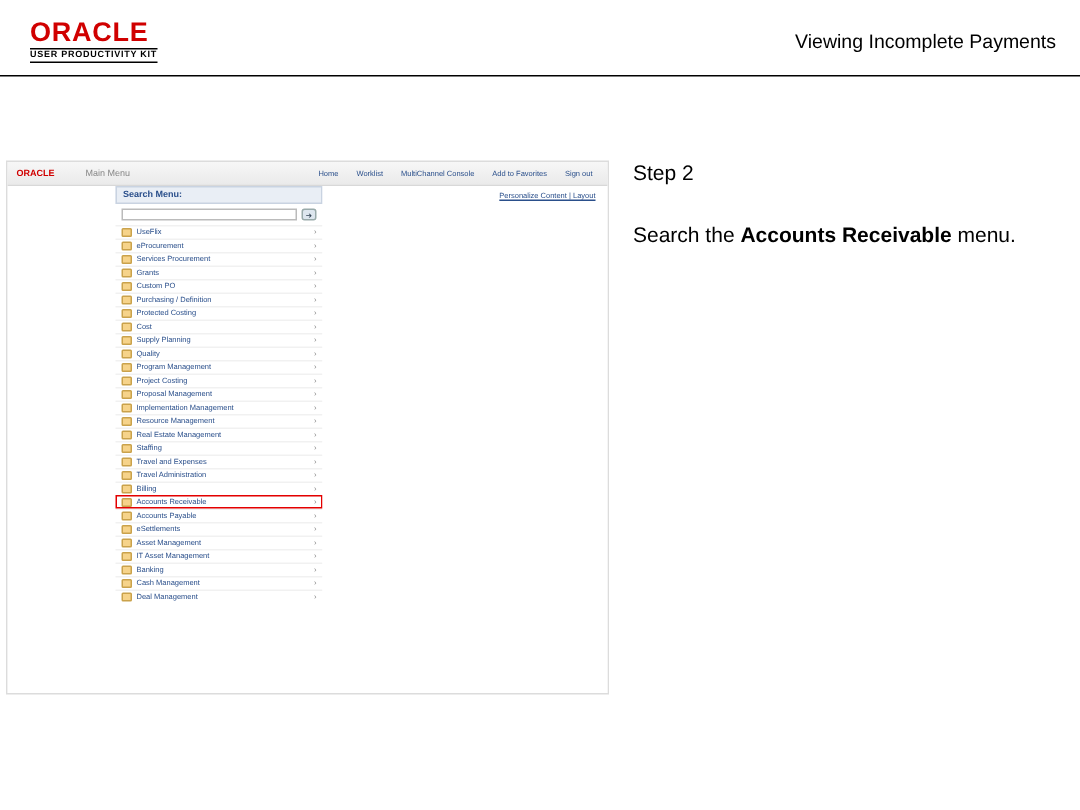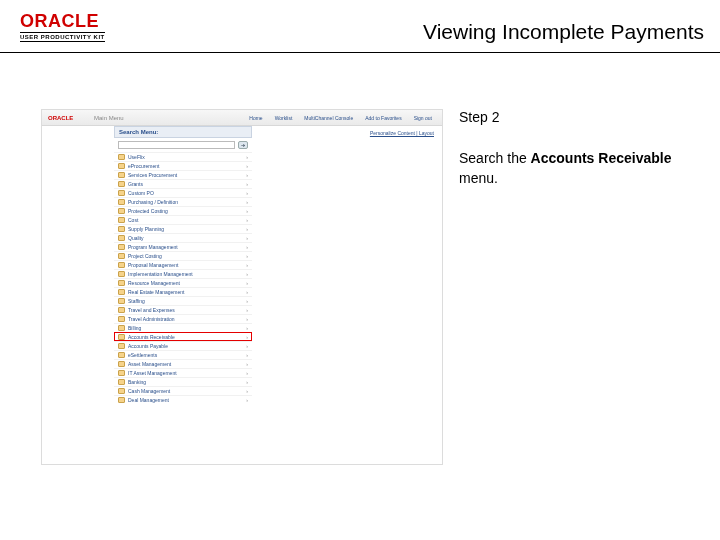--- a/index.html
+++ b/index.html
@@ -31,35 +31,34 @@
   .logo-sub {
     margin-top: 2px;
     border-top: 1.5px solid #000;
     border-bottom: 1.5px solid #000;
     font-size: 6px;
     letter-spacing: 0.5px;
     padding: 1px 0;
     font-weight: bold;
   }
   .page-title {
-    font-size: 21px;
+    font-size: 13px;
     padding-top: 8px;
     margin-left: 28px;
   }
   .top-rule {
     height: 0;
     border-top: 1px solid #000;
     margin: 4px 0 0 0;
   }
 
   
   .content {
     display: flex;
     width: 100%;
-    padding-left: 37px;
   }
 
   
   .thumb-wrap {
     width: 406px;
     padding: 56px 0 0 4px;
   }
   .thumb {
     width: 402px;
     height: 356px;

